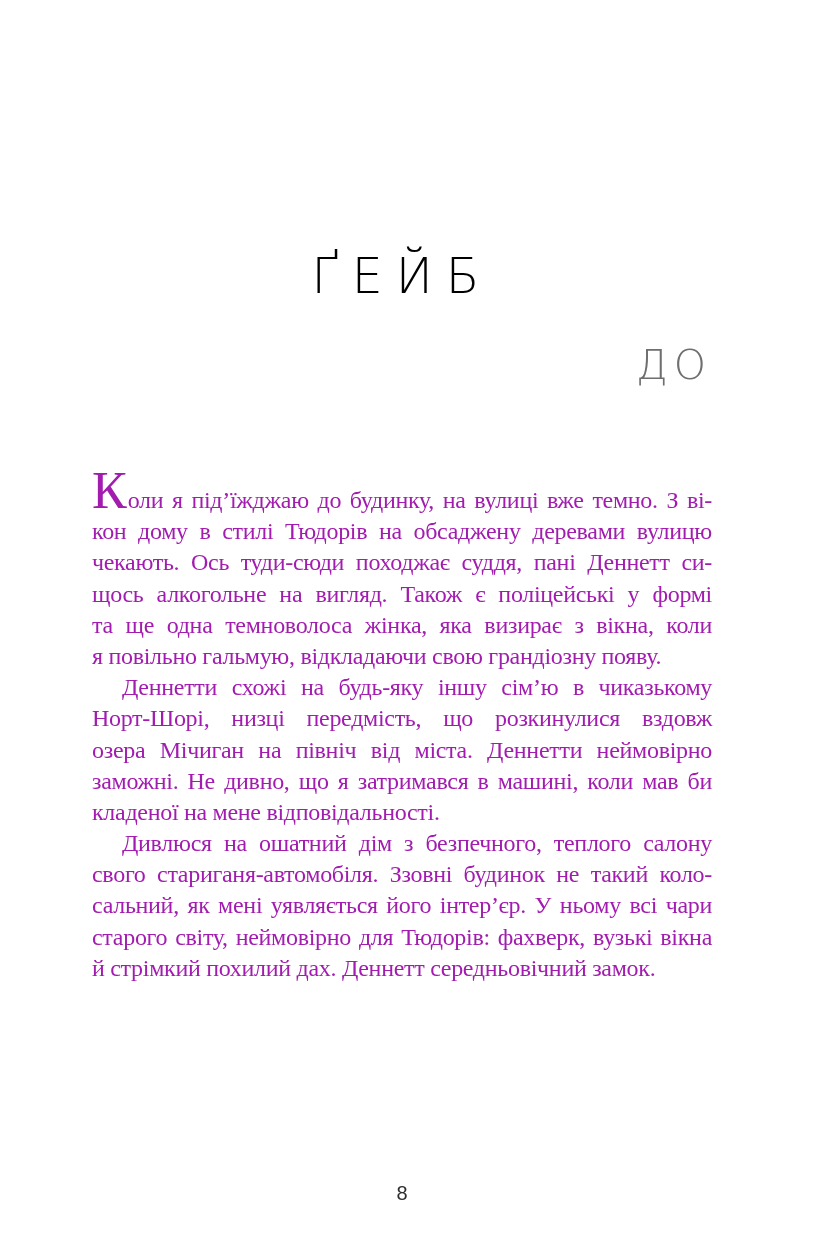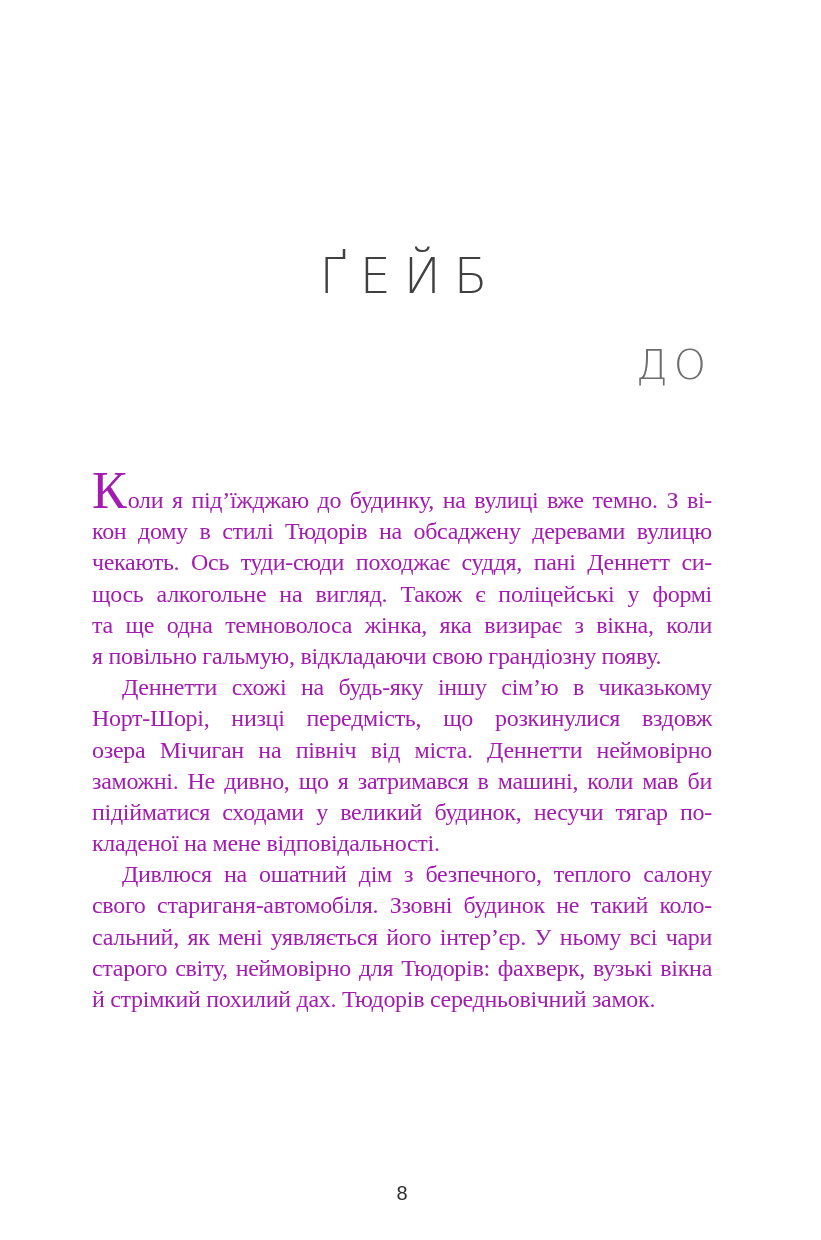--- a/index.html
+++ b/index.html
@@ -11,29 +11,29 @@
     margin:0 auto;
     font-family:"Liberation Serif","DejaVu Serif",serif;
   }
   .content{
     position:absolute;
     left:92px;top:0;
     width:620px;height:1240px;
   }
   .chapter-title{
     position:absolute;
-    top:252px;left:8px;width:100%;
+    top:252px;left:0;width:100%;
     text-align:center;
     font-family:"DejaVu Sans","Liberation Sans",sans-serif;
     font-weight:200;
     font-size:49px;
     line-height:1;
     letter-spacing:13px;
     margin-right:-13px;
-    color:#404040;
+    color:#000000;
   }
   .chapter-subtitle{
     position:absolute;
     top:345px;left:0;width:100%;
     text-align:right;
     font-family:"DejaVu Sans","Liberation Sans",sans-serif;
     font-weight:200;
     font-size:41px;
     line-height:1;
     letter-spacing:6px;
@@ -94,28 +94,27 @@
           <div class="line">чекають. Ось туди-сюди походжає суддя, пані Деннетт си-</div>
           <div class="line">щось алкогольне на вигляд. Також є поліцейські у формі</div>
           <div class="line">та ще одна темноволоса жінка, яка визирає з вікна, коли</div>
           <div class="line final">я повільно гальмую, відкладаючи свою грандіозну появу.</div>
         </div>
         <div>
           <div class="line indent">Деннетти схожі на будь-яку іншу сім’ю в чиказькому</div>
           <div class="line">Норт-Шорі, низці передмість, що розкинулися вздовж</div>
           <div class="line">озера Мічиган на північ від міста. Деннетти неймовірно</div>
           <div class="line">заможні. Не дивно, що я затримався в машині, коли мав би</div>
-          <div class="line">підійматися сходами у великий будинок, несучи тягар по-</div>
           <div class="line final">кладеної на мене відповідальності.</div>
         </div>
         <div>
           <div class="line indent">Дивлюся на ошатний дім з безпечного, теплого салону</div>
           <div class="line">свого стариганя-автомобіля. Ззовні будинок не такий коло-</div>
           <div class="line">сальний, як мені уявляється його інтер’єр. У ньому всі чари</div>
           <div class="line">старого світу, неймовірно для Тюдорів: фахверк, вузькі вікна</div>
-          <div class="line final">й стрімкий похилий дах. Тюдорів середньовічний замок.</div>
+          <div class="line final">й стрімкий похилий дах. Деннетт середньовічний замок.</div>
         </div>
       </div>
 
     <div class="page-number">8</div>
 
   </div>
 </div>
 
 </body></html>

